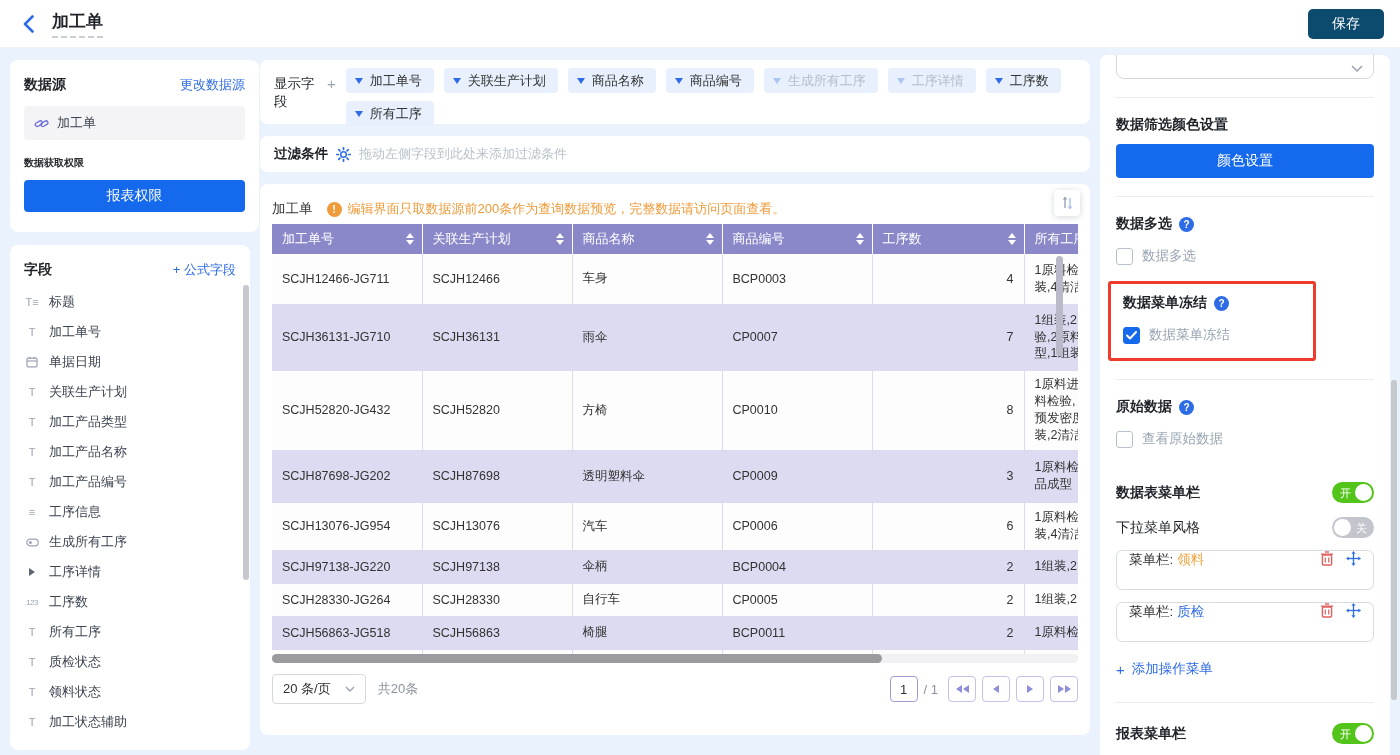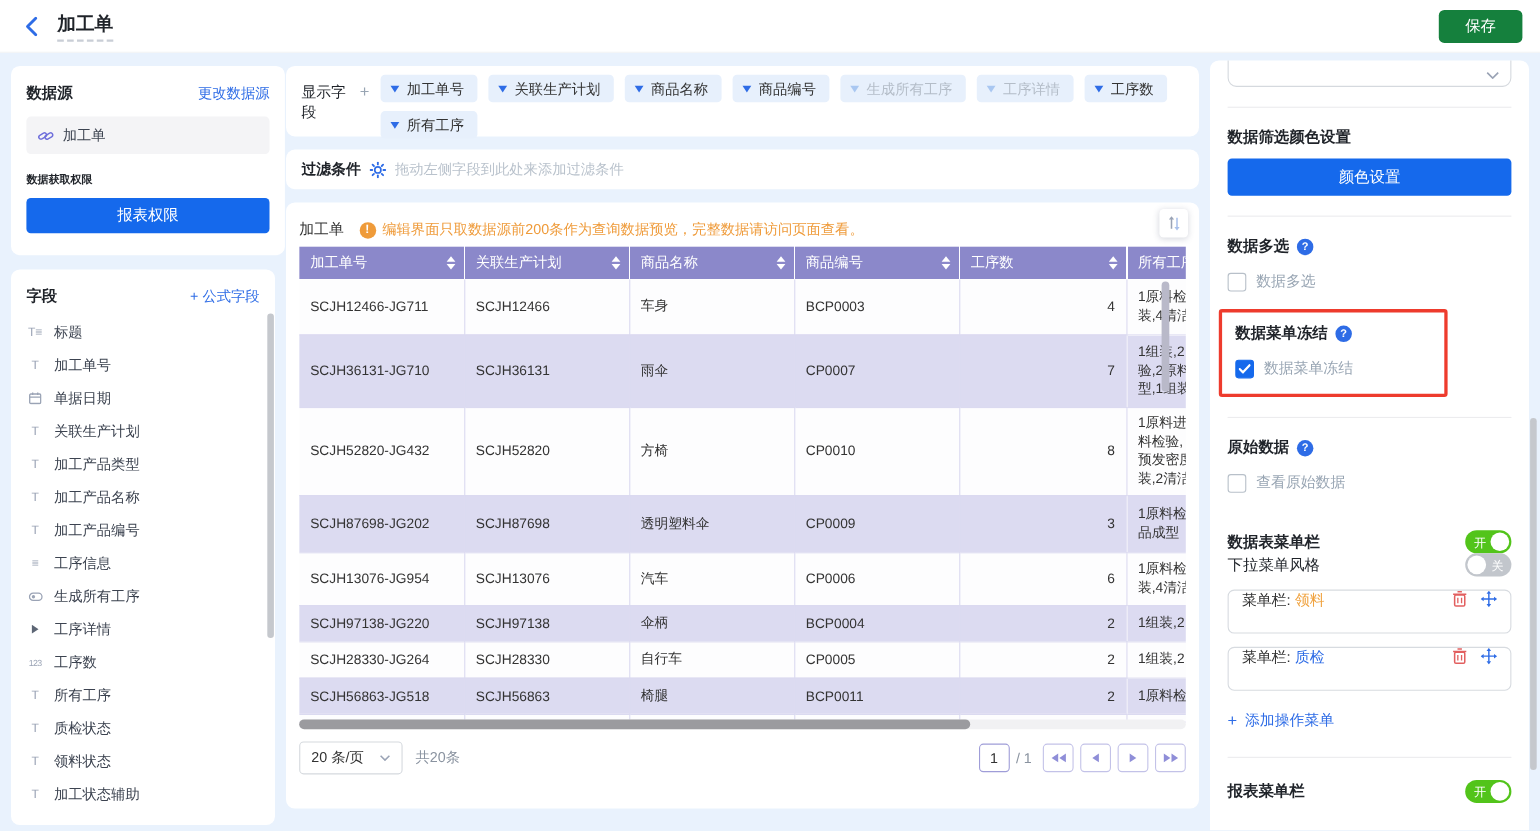--- a/index.html
+++ b/index.html
@@ -5,21 +5,21 @@
   * { margin:0; padding:0; box-sizing:border-box; }
   html,body { width:1400px; height:755px; overflow:hidden; }
   body { font-family:"Liberation Sans","DejaVu Sans",sans-serif; background:#e9f2fd; color:#333; font-size:13px; }
   .abs { position:absolute; }
   #stage { position:relative; width:1400px; height:755px; }
 
   
   #topbar { left:0; top:0; width:1400px; height:48px; background:#fff; border-bottom:1px solid #f1f3f6; display:flex; align-items:center; padding:0 16px; }
   .back-btn { width:24px; height:24px; display:flex; align-items:center; justify-content:center; cursor:pointer; }
   .page-title { font-size:17px; font-weight:bold; color:#1f2329; margin-left:12px; padding-bottom:3px; border-bottom:2px dashed #c9ced6; }
-  .save-btn { margin-left:auto; background:#15803d; color:#fff; border:none; border-radius:5px; height:30px; padding:0 24px; font-size:14px; cursor:pointer; }
+  .save-btn { margin-left:auto; background:#0c4a6e; color:#fff; border:none; border-radius:5px; height:30px; padding:0 24px; font-size:14px; cursor:pointer; }
 
   
   .card { position:absolute; background:#fff; border-radius:8px; }
 
   
   #ds-card { left:10px; top:60px; width:249px; height:172px; padding:16px 14px; }
   .card-head { display:flex; align-items:center; justify-content:space-between; }
   .card-head .h { font-size:14px; font-weight:bold; color:#1f2329; }
   .link { color:#2e6ce6; font-size:13px; cursor:pointer; }
   .ds-item { margin-top:12px; background:#f4f4f6; border-radius:4px; height:34px; display:flex; align-items:center; padding:0 10px; gap:8px; color:#3c4350; }
@@ -83,21 +83,21 @@
   
   #right-card { left:1100px; top:55px; width:290px; height:700px; padding:0 16px; overflow:hidden; border-radius:8px 8px 0 0; }
   .dd-cut { margin-top:-14px; height:38px; border:1px solid #d5d9de; border-radius:8px; display:flex; align-items:flex-end; justify-content:flex-end; padding:0 10px 6px 0; }
   .hr { border-top:1px solid #ececee; margin:18px 0; }
   .r-title { font-size:14px; font-weight:bold; color:#1f2329; display:flex; align-items:center; gap:7px; }
   .q-ic { width:15px; height:15px; border-radius:50%; background:#2e6ce6; color:#fff; font-size:10px; font-weight:bold; display:inline-flex; align-items:center; justify-content:center; }
   .chk-row { display:flex; align-items:center; gap:9px; margin-top:14px; color:#98a5b3; font-size:13.5px; cursor:pointer; }
   .chk { width:17px; height:17px; border:1px solid #b8c0c9; border-radius:3px; background:#fff; flex:0 0 17px; }
   .chk.on { background:#1569ec; border-color:#1569ec; display:flex; align-items:center; justify-content:center; }
   .red-box { border:3px solid #ee3b2d; border-radius:3px; margin:16px 0 0 -8px; padding:10px 12px 14px; width:208px; }
-  .tog-row { display:flex; align-items:center; justify-content:space-between; margin-top:0; }
+  .tog-row { display:flex; align-items:center; justify-content:space-between; margin-top:14px; }
   .tog-label { font-size:14px; color:#1f2329; }
   .tog-label.b { font-weight:bold; }
   .toggle { width:42px; height:21px; border-radius:11px; position:relative; color:#fff; font-size:11px; cursor:pointer; }
   .toggle.on { background:#52c41a; }
   .toggle.off { background:#c2c6cc; }
   .toggle .t { position:absolute; top:3.5px; }
   .toggle.on .t { left:8px; } .toggle.off .t { right:7px; }
   .knob { position:absolute; top:2px; width:17px; height:17px; border-radius:50%; background:#fff; }
   .toggle.on .knob { right:2px; } .toggle.off .knob { left:2px; }
   .menu-card { border:1px solid #d7dbe0; border-radius:6px; height:40px; margin-top:12px; display:flex; align-items:flex-start; padding:0 12px; gap:4px; font-size:13.5px; }

